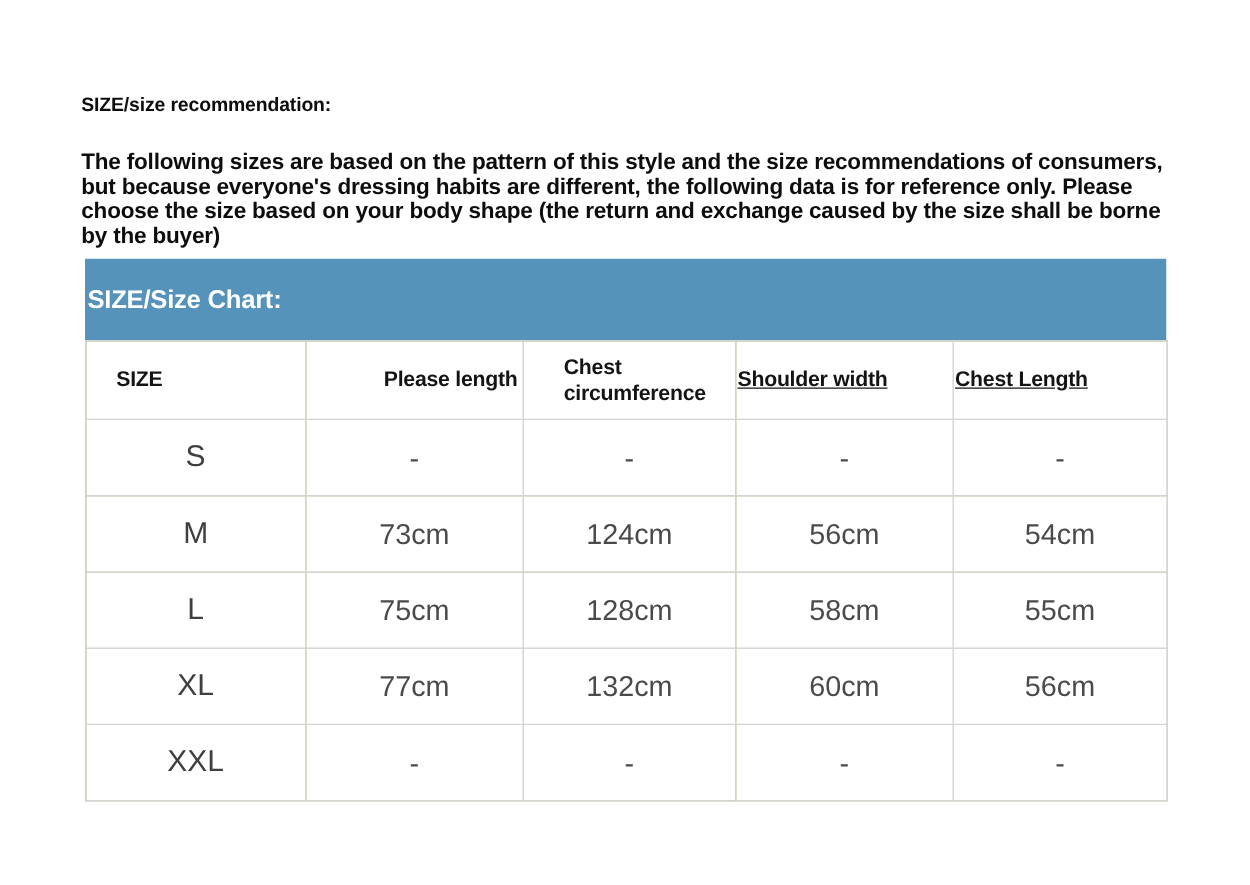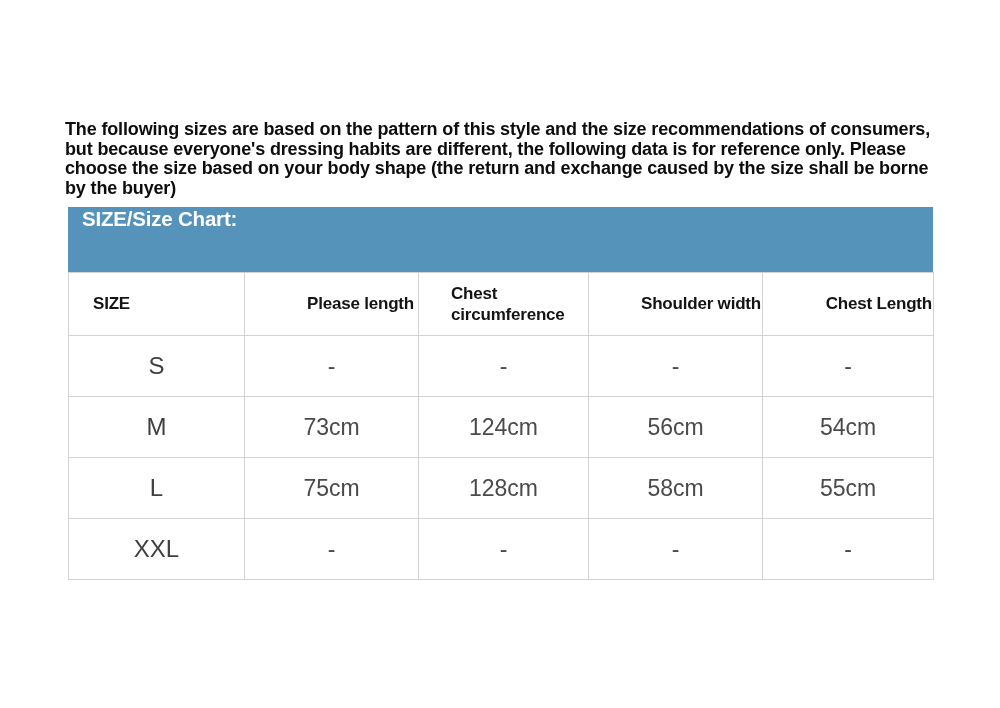--- a/index.html
+++ b/index.html
@@ -34,22 +34,22 @@
   .chart {
     position: absolute;
     left: 68px;
     top: 207px;
     width: 865px;
   }
   .chart-title-bar {
     height: 65px;
     background: #5593bb;
     display: flex;
-    align-items: flex-start;
-    padding-left: 14px;
+    align-items: center;
+    padding-left: 2px;
     box-sizing: border-box;
   }
   .chart-title {
     color: #ffffff;
     font-size: 20.5px;
     font-weight: bold;
     letter-spacing: -0.2px;
   }
   table.size-table {
     width: 865px;
@@ -66,39 +66,40 @@
     height: 63px;
     font-size: 17px;
     font-weight: bold;
     color: #141414;
     letter-spacing: -0.2px;
   }
   th.col-size   { text-align: left;  padding-left: 24px; }
   th.col-clothes{ text-align: right; padding-right: 4px; }
   th.col-chest  { text-align: left;  padding-left: 32px; font-size: 14px; }
   th.col-chest .wrap { display: block; max-width: 105px; line-height: 1.25; }
-  th.col-shoulder, th.col-sleeve { text-align: right; }
+  th.col-shoulder, th.col-sleeve { text-align: left; text-decoration: underline; }
   .size-table tbody td {
     height: 61px;
     text-align: center;
     vertical-align: middle;
     font-size: 23px;
     font-weight: normal;
     color: #4a4a4a;
   }
   .size-table tbody td.size-label {
     font-size: 24px;
     color: #3f3f3f;
   }
 </style>
 </head>
 <body>
 
 <div class="page">
 
+  <div class="heading">SIZE/size recommendation:</div>
 
   <div class="para">The following sizes are based on the pattern of this style and the size recommendations of consumers, but because everyone's dressing habits are different, the following data is for reference only. Please choose the size based on your body shape (the return and exchange caused by the size shall be borne by the buyer)</div>
 
   <div class="chart">
 
     <div class="chart-title-bar">
       <span class="chart-title">SIZE/Size Chart:</span>
     </div>
 
     <table class="size-table">
@@ -136,20 +137,27 @@
           <td>54cm</td>
         </tr>
         <tr>
           <td class="size-label">L</td>
           <td>75cm</td>
           <td>128cm</td>
           <td>58cm</td>
           <td>55cm</td>
         </tr>
         <tr>
+          <td class="size-label">XL</td>
+          <td>77cm</td>
+          <td>132cm</td>
+          <td>60cm</td>
+          <td>56cm</td>
+        </tr>
+        <tr>
           <td class="size-label">XXL</td>
           <td>-</td>
           <td>-</td>
           <td>-</td>
           <td>-</td>
         </tr>
       </tbody>
     </table>
   </div>
 </div>

